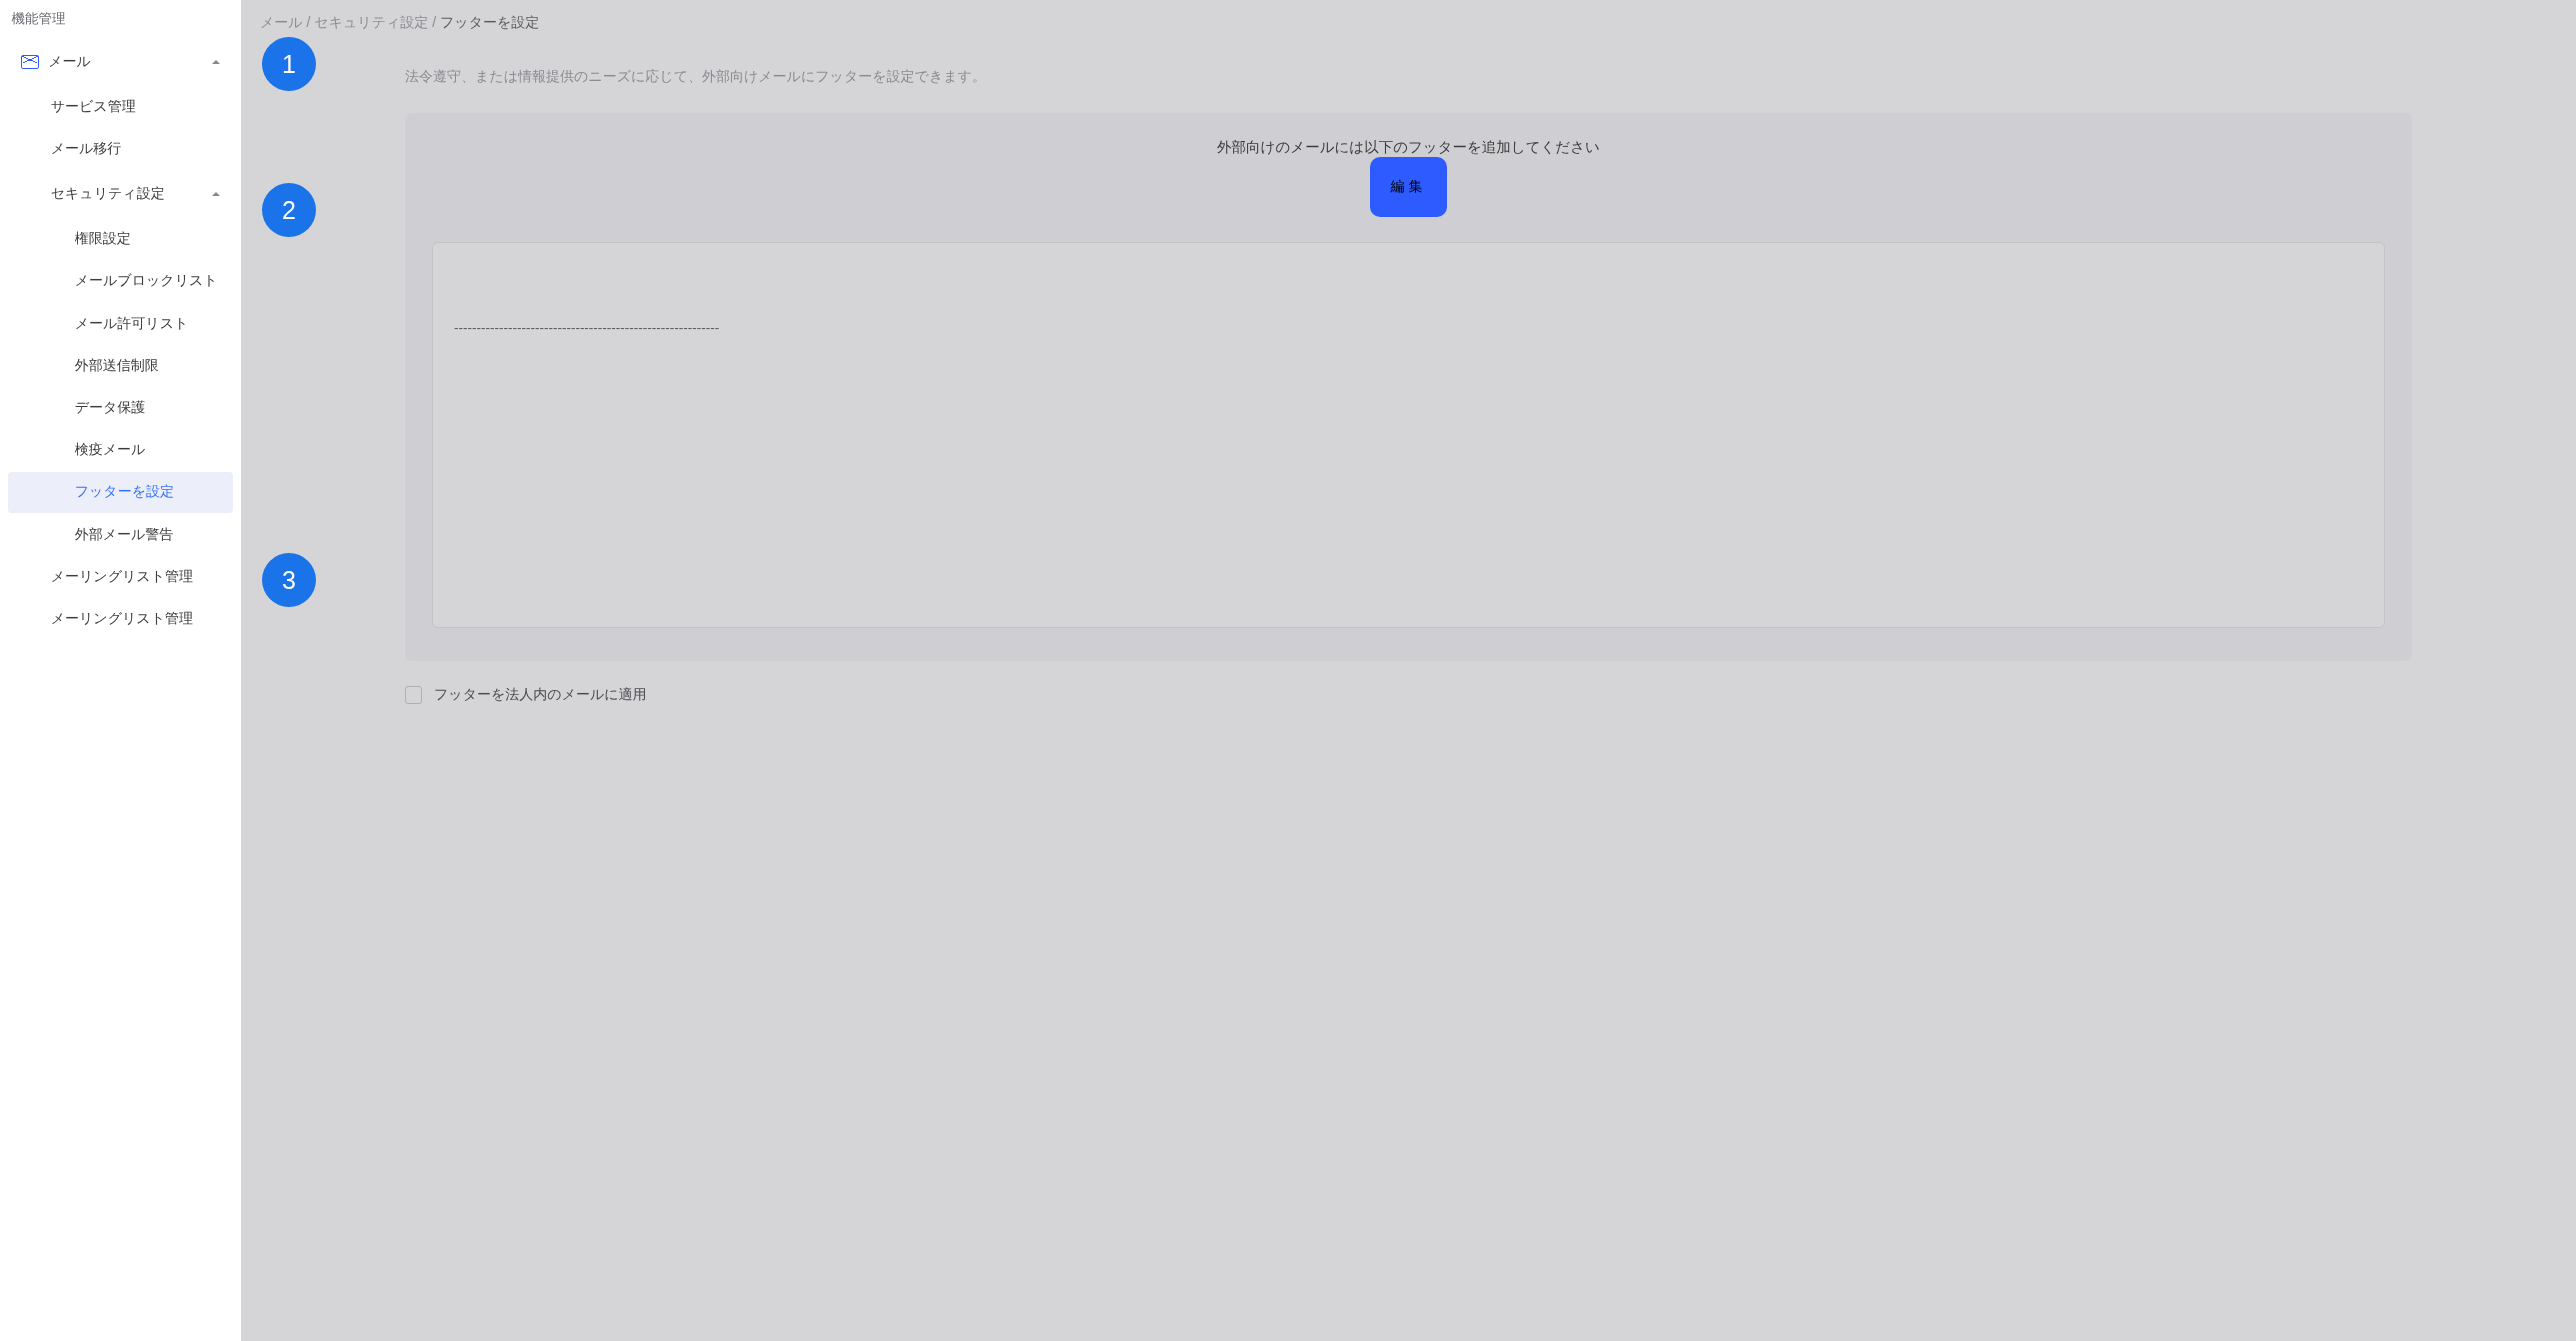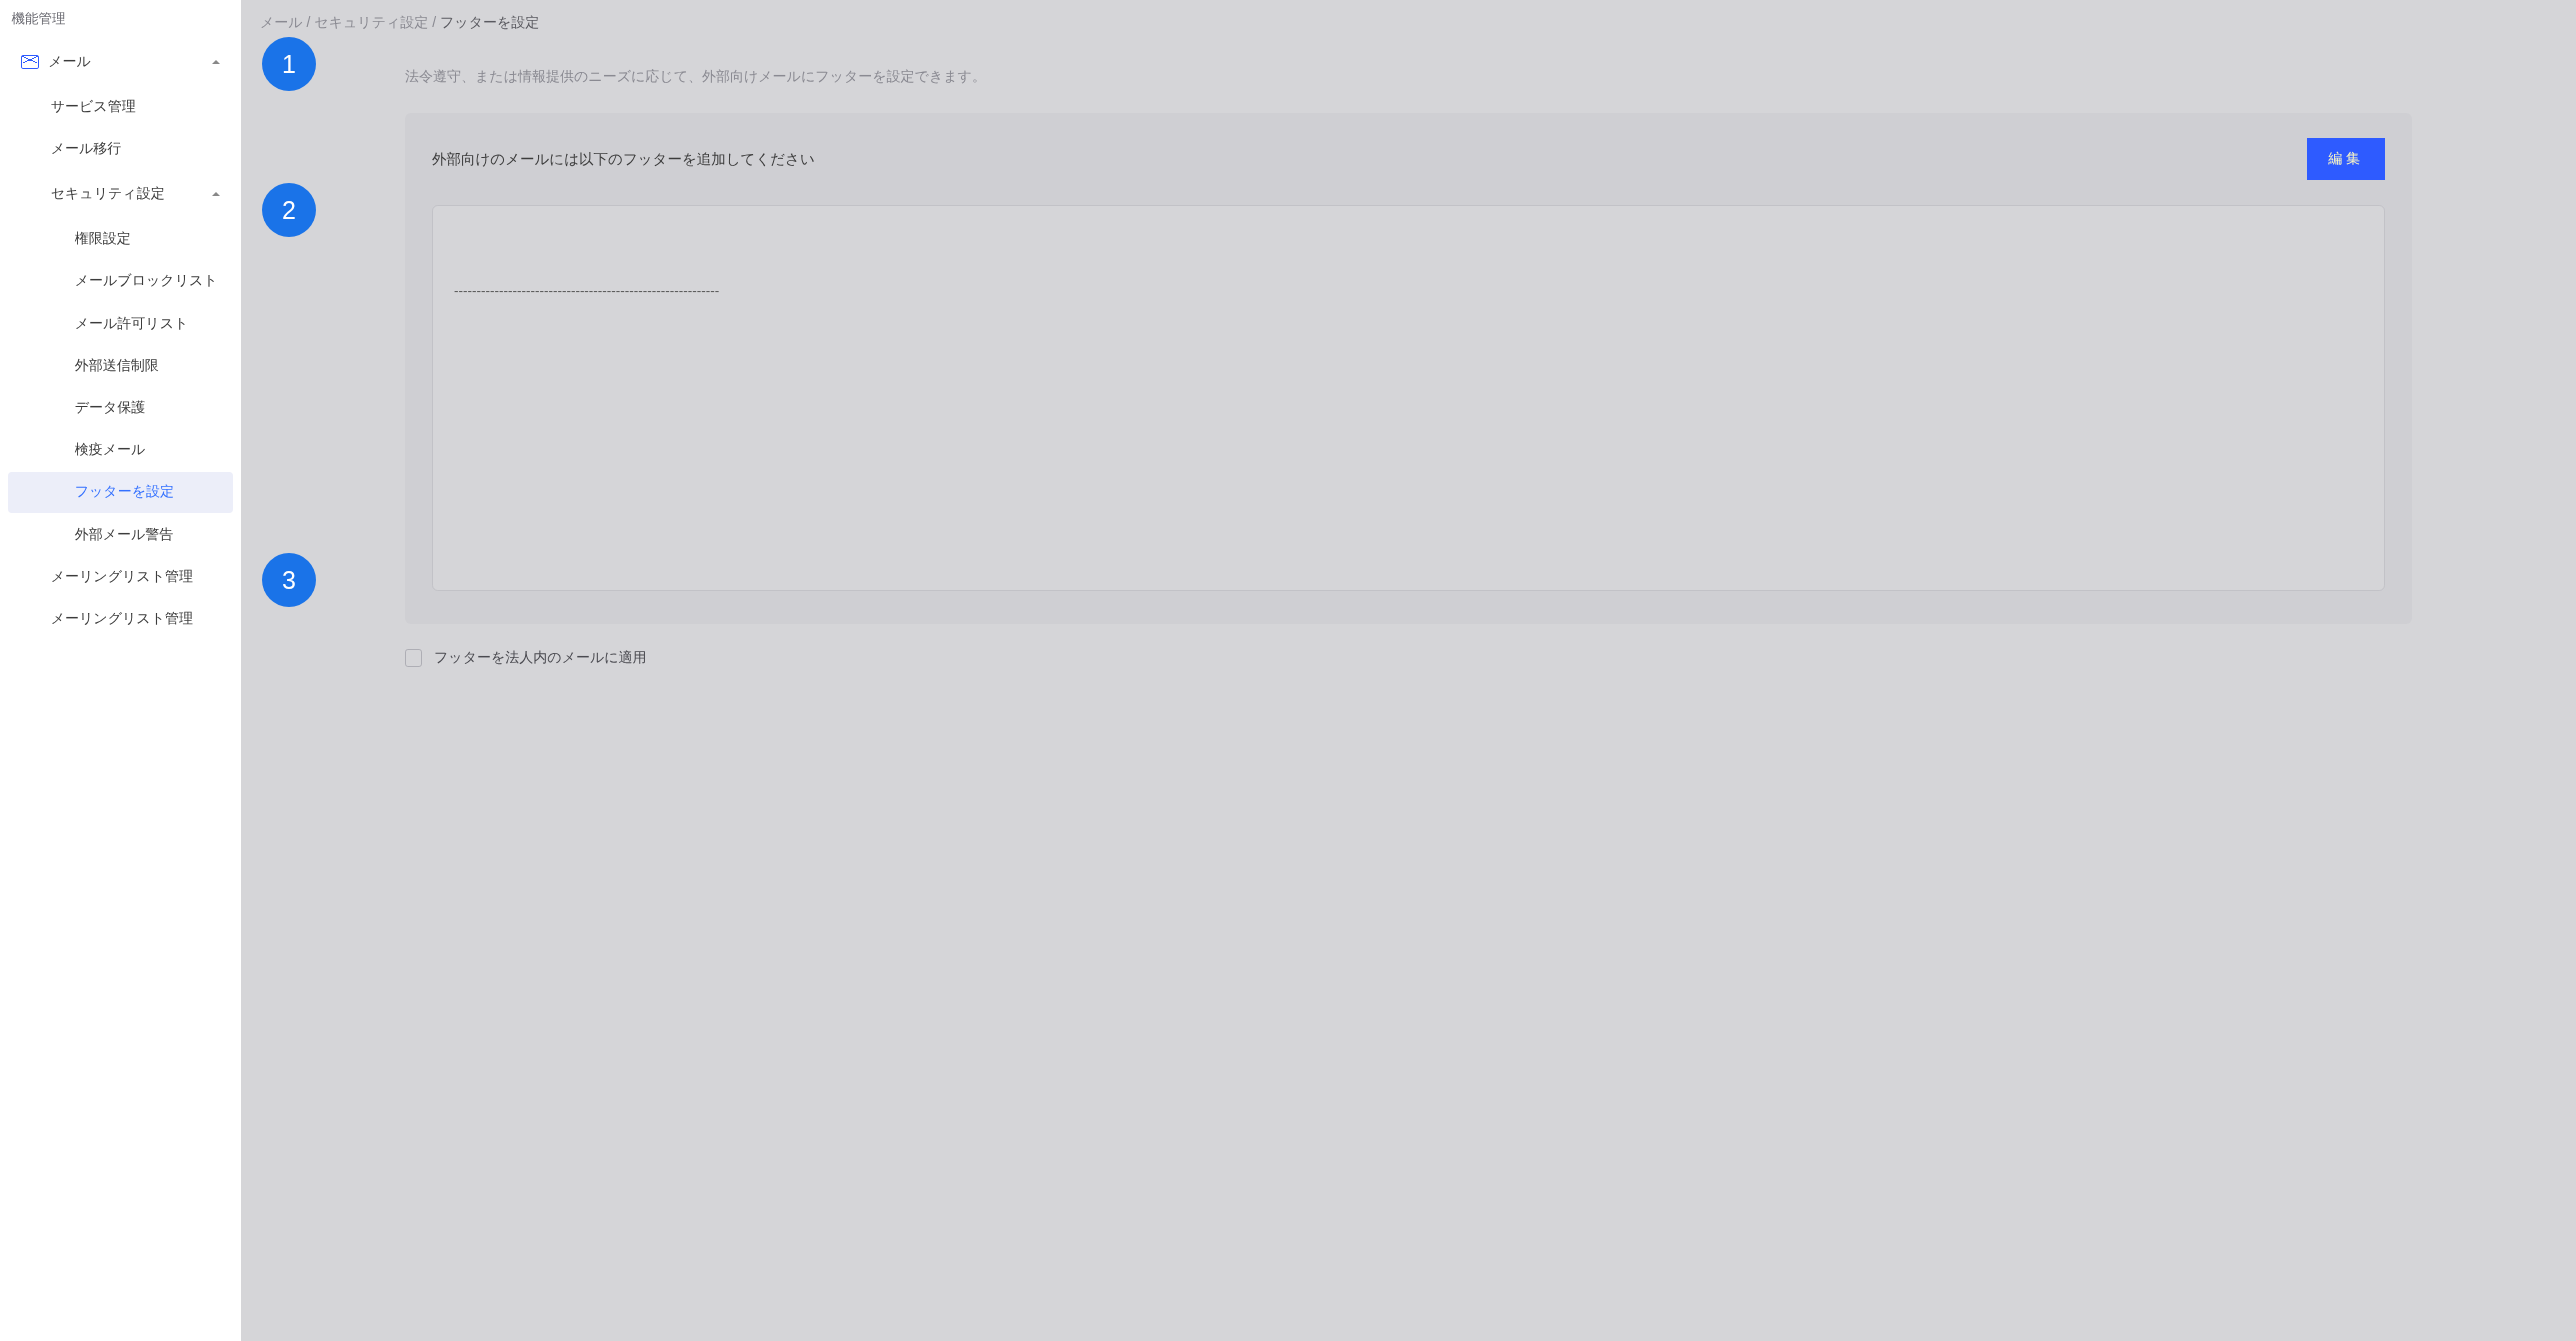--- a/index.html
+++ b/index.html
@@ -128,32 +128,33 @@
       background: #cfcfd3;
       border-radius: 5.8px;
       padding: 25px 27px 33px 27px;
       margin-bottom: 25px;
     }
     .panel-header {
       display: flex;
       align-items: center;
       justify-content: space-between;
       margin-bottom: 25px;
+      flex-direction: column;
     }
     .panel-title {
       color: #3c3c3c;
       font-size: 14.5px;
       font-weight: 500;
     }
     .edit-btn {
       background: #2e5bff;
-      color: #fef9c3;
+      color: #000000;
       border: none;
-      border-radius: 0;
-      padding: 12px 21px;
+      border-radius: 10px;
+      padding: 21px 21px;
       font-size: 14px;
       cursor: pointer;
       letter-spacing: 3.9px;
     }
     .footer-box {
       background: #d5d5d8;
       border: 1px solid #c2c2c7;
       border-radius: 5.8px;
       min-height: 386px;
       padding: 77px 21px 21px 21px;

